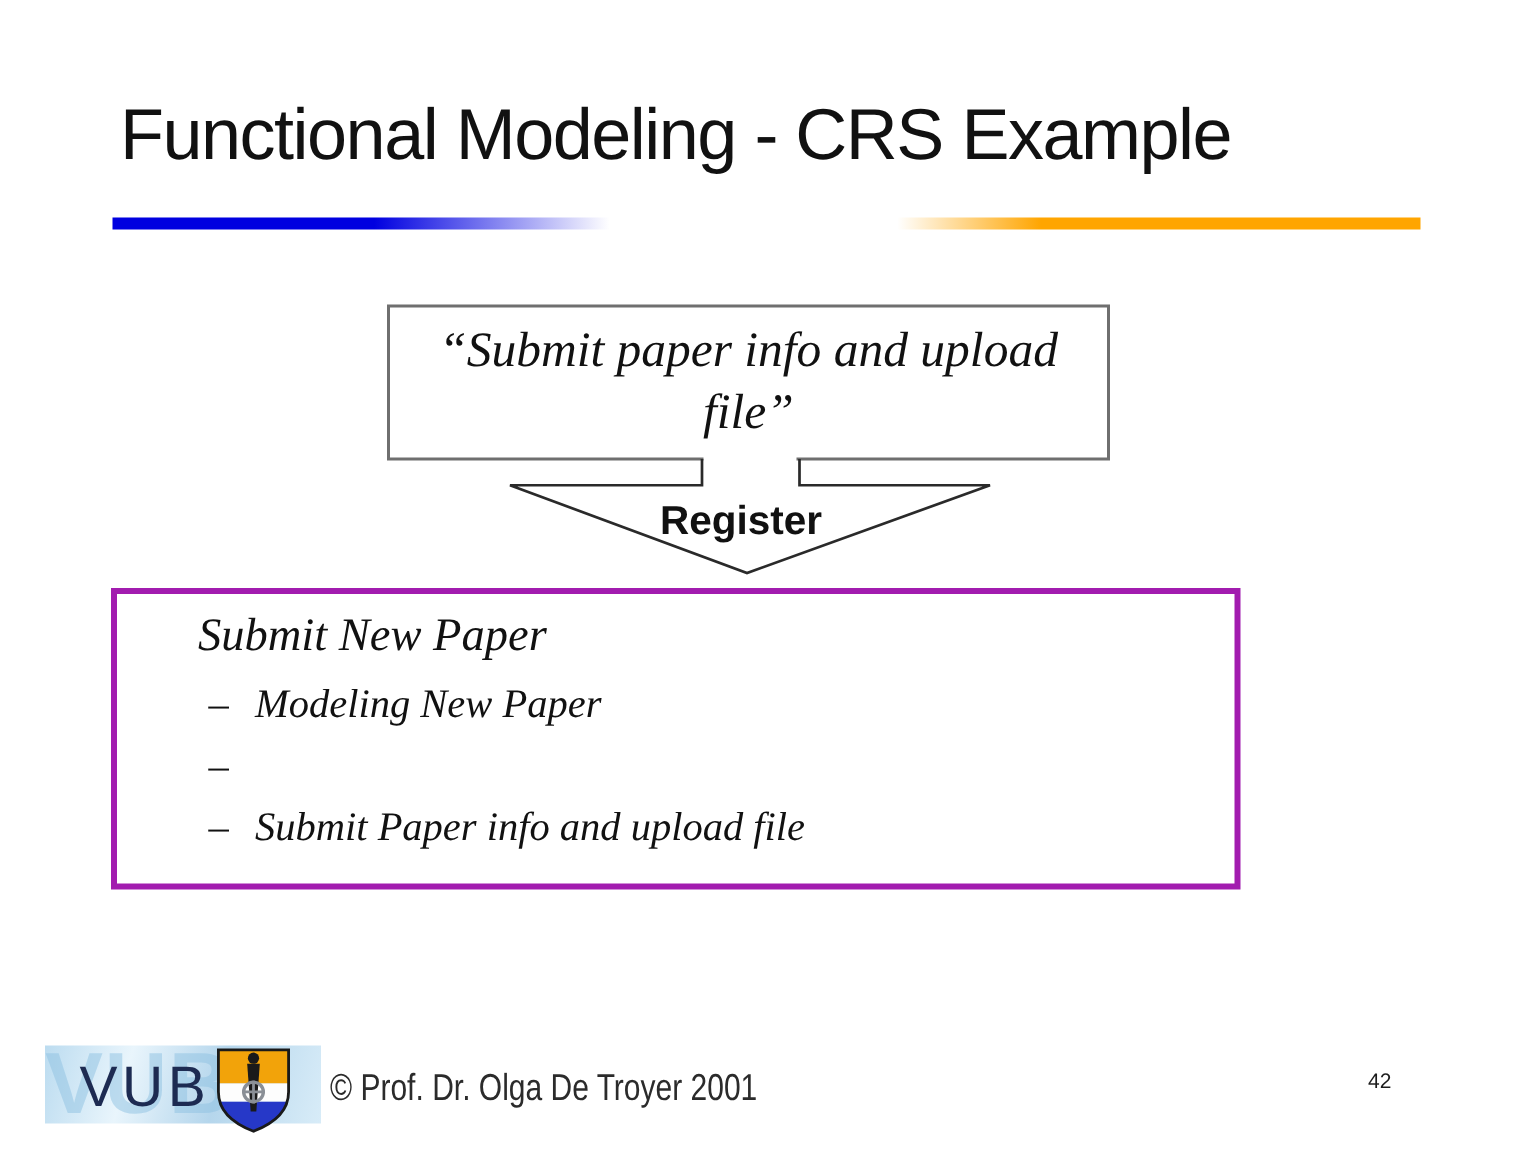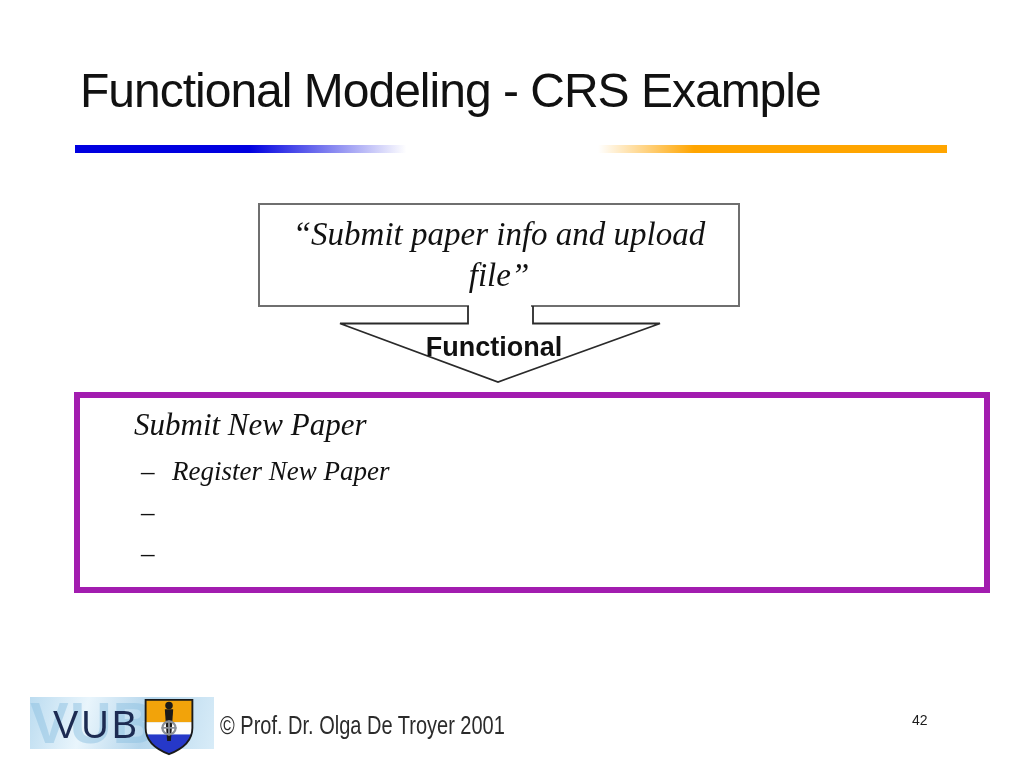--- a/index.html
+++ b/index.html
@@ -82,23 +82,23 @@
     font-weight: bold;
     font-size: 27px;
     color: #111111;
     white-space: nowrap;
   }
 
   .detail-box {
     position: absolute;
     left: 74px;
     top: 392px;
-    width: 916px;
+    width: 753px;
     height: 201px;
-    border: 6px solid #a21caf;
+    border: 4px solid #a21caf;
     box-sizing: border-box;
     background: #ffffff;
   }
   .detail-heading {
     position: absolute;
     left: 54px;
     top: 9px;
     font-family: "Liberation Serif", serif;
     font-style: italic;
     font-size: 31px;
@@ -192,34 +192,35 @@
   <div class="quote-box">
     <div class="quote-text">“Submit paper info and upload file”</div>
   </div>
 
   <div class="border-gap-patch"></div>
 
   <svg class="elaborate-arrow" viewBox="330 298 340 92" xmlns="http://www.w3.org/2000/svg">
     <path d="M468,306 L468,323.5 L340,323.5 L498,382 L660,323.5 L533,323.5 L533,306" fill="none" stroke="#2a2a2a" stroke-width="1.8" stroke-linejoin="miter"></path>
   </svg>
 
-  <div class="elaborate-label">Functional</div>
+  <div class="elaborate-label">Register</div>
 
   <div class="detail-box">
     <div class="detail-heading">Submit New Paper</div>
     <div class="detail-items">
       <div class="detail-item">
         <span class="dash-bullet">–</span>
-        <span>Register New Paper</span>
+        <span>Modeling New Paper</span>
       </div>
       <div class="detail-item">
         <span class="dash-bullet">–</span>
       </div>
       <div class="detail-item">
         <span class="dash-bullet">–</span>
+        <span>Submit Paper info and upload file</span>
       </div>
     </div>
   </div>
 
   <div class="vub-logo">
     <span class="logo-watermark">VUB</span>
     <span class="logo-text">VUB</span>
     <svg class="shield-icon" viewBox="0 0 56 62" xmlns="http://www.w3.org/2000/svg">
       <defs>
         <clipPath id="shieldClip">

